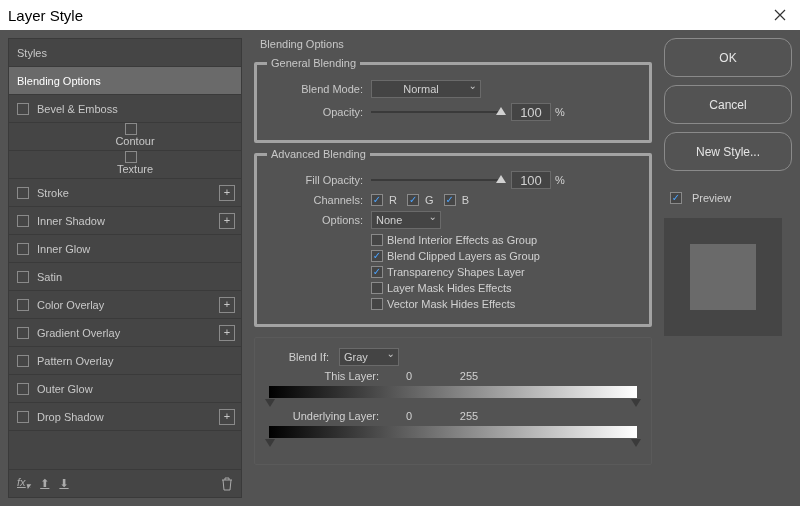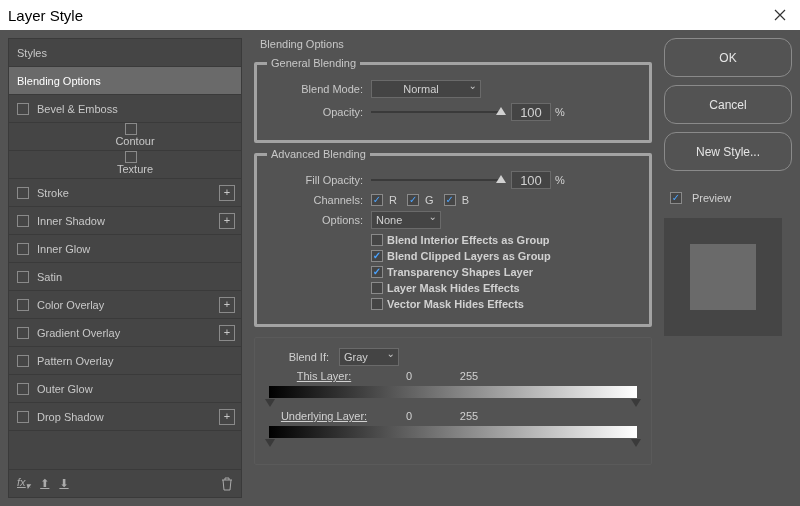--- a/index.html
+++ b/index.html
@@ -26,32 +26,32 @@
 select, .select { background: #444; color: #d1d1d1; border: 1px solid #6a6a6a; font-size: 11px; height: 18px; padding: 0 14px 0 4px; appearance: none; position: relative; }
 .sel-wrap { position: relative; display: inline-block; }
 .sel-wrap::after { content: "⌄"; position: absolute; right: 4px; top: 0px; pointer-events: none; color: #c8c8c8; font-size: 10px; }
 .slider-track { height: 2px; background: #3a3a3a; flex: 1; position: relative; margin-right: 6px; max-width: 130px; }
 .slider-thumb { position: absolute; top: -4px; width: 0; height: 0; border-left: 5px solid transparent; border-right: 5px solid transparent; border-bottom: 8px solid #d1d1d1; }
 .numbox { width: 40px; height: 18px; background: #444; border: 1px solid #6a6a6a; color: #d1d1d1; text-align: center; font-size: 13px; margin: 0 4px; }
 .chkbox { width: 12px; height: 12px; border: 1px solid #8a8a8a; margin-right: 4px; display: inline-flex; align-items: center; justify-content: center; background: #454545; color: #4aa3ff; font-size: 10px; line-height: 1; }
 .chkbox.checked::after { content: "✓"; }
 .chanrow { display: flex; align-items: center; gap: 2px; }
 .option-col { margin-left: 100px; display: flex; flex-direction: column; gap: 4px; }
-.option-col .opt { display: flex; align-items: flex-end; font-weight: bold; }
+.option-col .opt { display: flex; align-items: flex-end; }
 .blendif { border: 1px solid #5a5a5a; padding: 10px 14px 14px 14px; border-radius: 2px; margin-top: 6px; }
 .bi-row { display: flex; align-items: center; gap: 10px; margin-bottom: 4px; }
 .gradient-bar { height: 12px; flex: 1; background: linear-gradient(to right, #000, #fff); position: relative; margin: 4px 0 12px 0; }
 .gradient-bar .tri { position: absolute; bottom: -9px; width: 0; height: 0; border-left: 5px solid transparent; border-right: 5px solid transparent; border-top: 8px solid #3a3a3a; }
 .right { width: 128px; display: flex; flex-direction: column; gap: 8px; }
 .btn { height: 39px; border: 1px solid #8a8a8a; border-radius: 12px; display: flex; align-items: center; justify-content: center; cursor: pointer; color: #e5e5e5; background: #535353; font-size: 12px; }
 .preview-row { display: flex; align-items: center; gap: 6px; margin-top: 13px; margin-left: 6px; }
 .preview-box { width: 118px; height: 118px; background: #454545; display: flex; align-items: center; justify-content: center; margin-top: 6px; }
 .preview-inner { width: 66px; height: 66px; background: #6a6a6a; }
 .sect-title { color: #c8c8c8; margin: 0 0 2px 6px; }
-.bi-label { width: 110px; text-align: center; text-decoration: underline; }
+.bi-label { width: 110px; text-align: right; }
 svg { display: block; }
 </style>
 </head>
 <body>
 
 <div class="titlebar">
   <span class="title">Layer Style</span>
   <div class="close">
     <svg width="12" height="12" viewBox="0 0 12 12">
         <path d="M1 1 L11 11 M11 1 L1 11" stroke="#333" stroke-width="1.2"></path>

